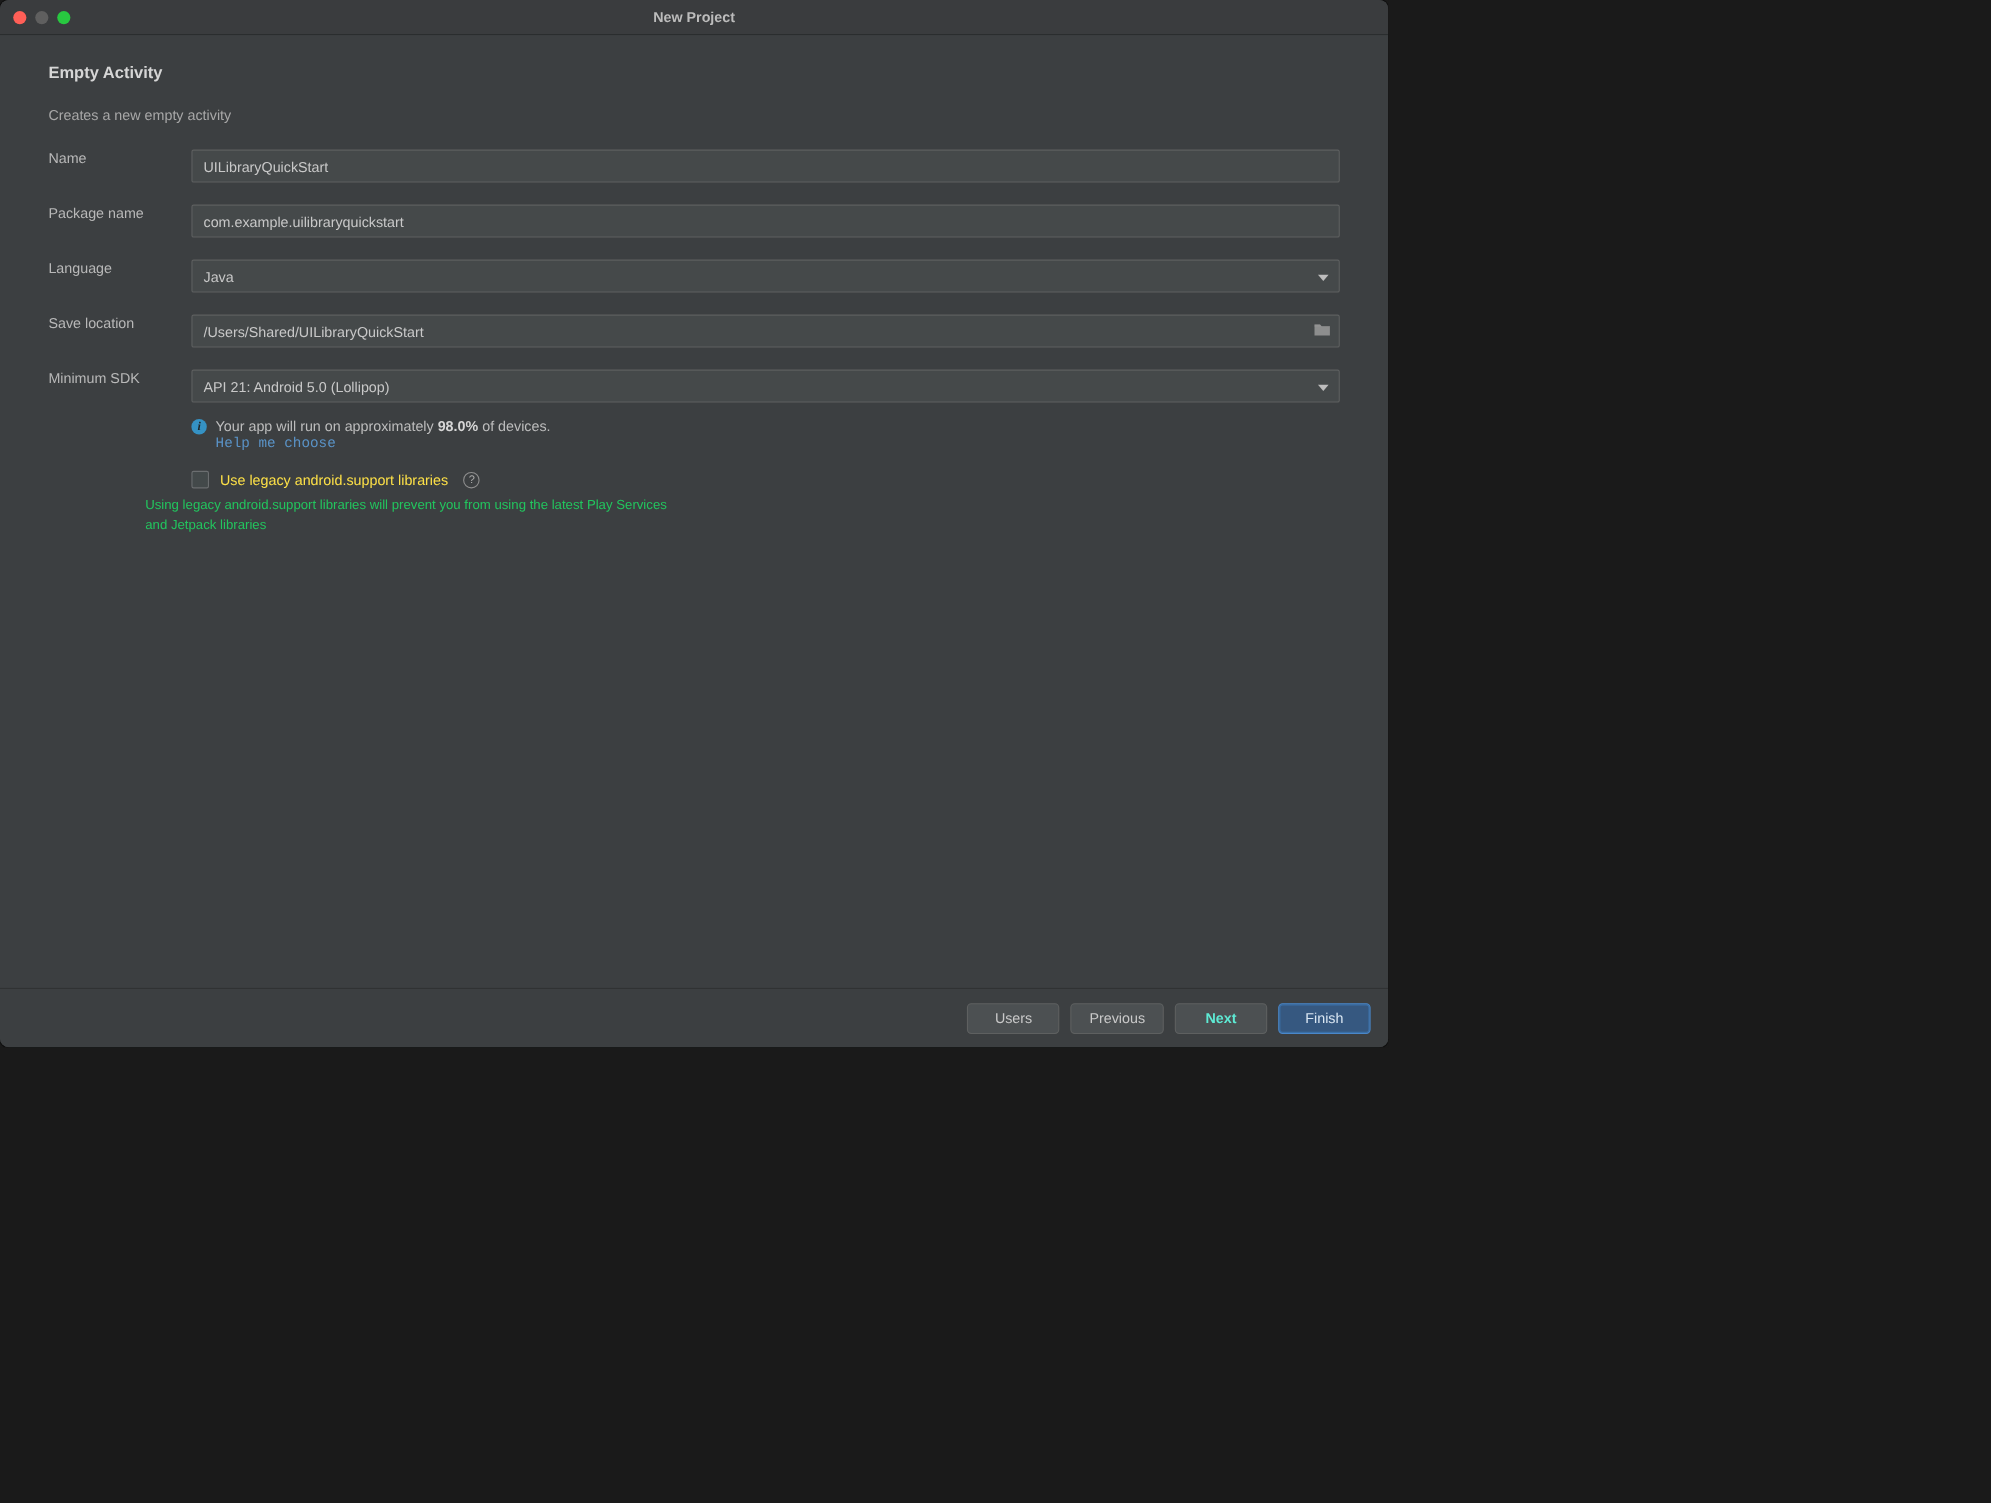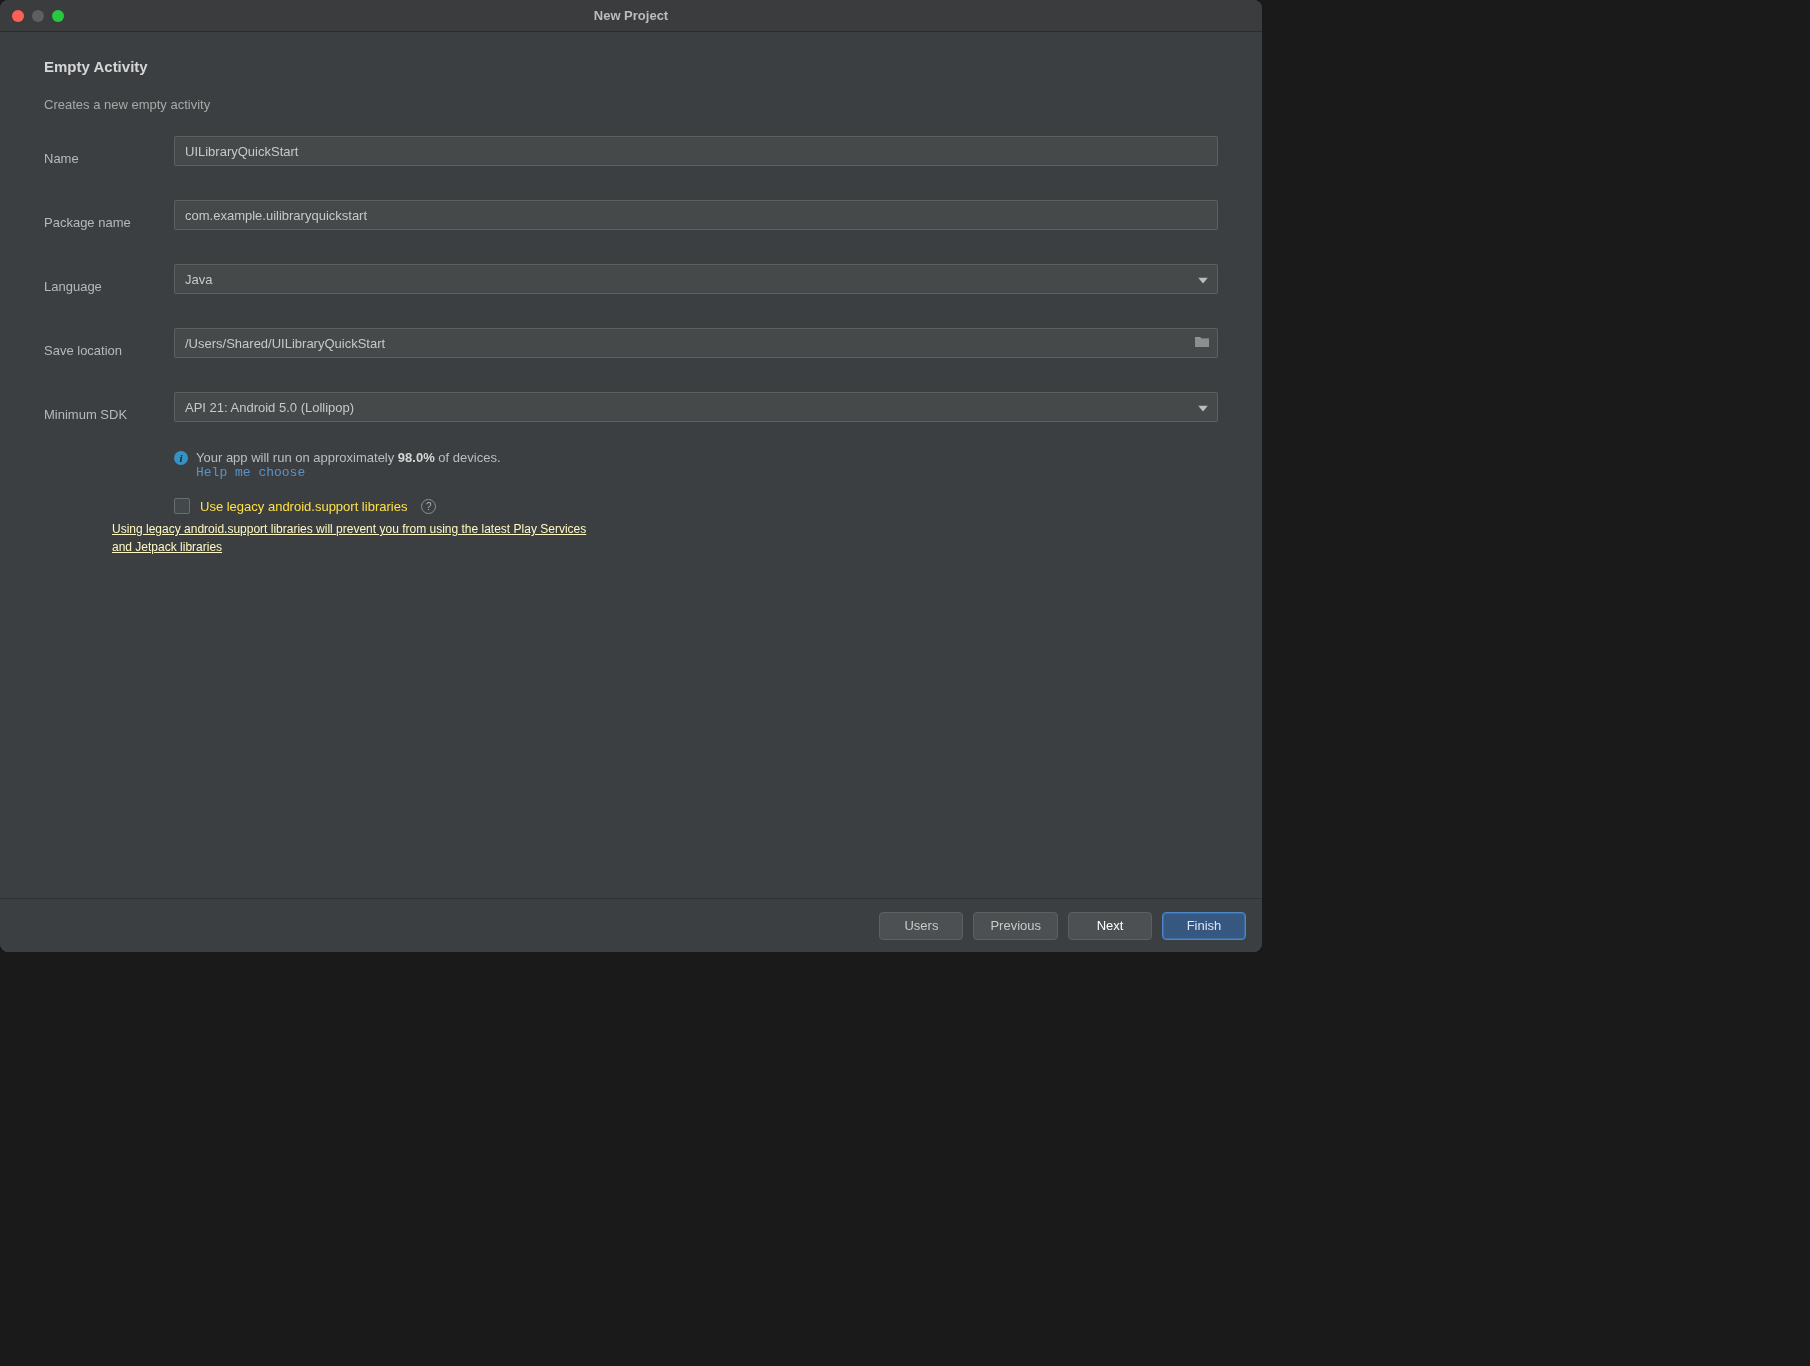--- a/index.html
+++ b/index.html
@@ -60,22 +60,22 @@
     font-weight: 700;
     margin-bottom: 22px;
   }
   .description {
     color: #a8a8a8;
     margin-bottom: 24px;
     font-size: 13px;
   }
   .form-row {
     display: flex;
-    align-items: flex-end;
-    margin-bottom: 34px;
+    align-items: flex-start;
+    margin-bottom: 20px;
   }
   .form-label {
     width: 130px;
     color: #b8b8b8;
     font-size: 13px;
     flex-shrink: 0;
   }
   .form-field {
     flex: 1;
     position: relative;
@@ -181,27 +181,26 @@
     border-radius: 50%;
     color: #b0b0b0;
     font-size: 10px;
     display: inline-flex;
     align-items: center;
     justify-content: center;
     cursor: pointer;
     margin-left: 4px;
   }
   .check-subtext {
-    margin-left: 68px;
-    color: #fef9c3;
+    margin-left: 88px;
+    color: #22c55e;
     font-size: 12px;
     line-height: 1.5;
     margin-top: 6px;
     max-width: 480px;
-    text-decoration: underline;
   }
   .footer {
     height: 54px;
     border-top: 1px solid #2f3132;
     background: #3c3f41;
     display: flex;
     align-items: center;
     justify-content: flex-end;
     gap: 10px;
     padding: 0 16px;
@@ -214,23 +213,24 @@
     border-radius: 4px;
     border: 1px solid #5e6060;
     background: #4c5052;
     color: #c9c9c9;
     font-size: 13px;
     padding: 0 16px;
     cursor: pointer;
     font-family: inherit;
   }
   .btn.disabled {
-    color: #ffffff;
+    color: #5eead4;
     cursor: default;
     background: #4c5052;
+    font-weight: bold;
   }
   .btn.primary {
     background: #365880;
     border: 1px solid #4a87c9;
     color: #d9e6f2;
     box-shadow: 0 0 0 1px #3a6fa6 inset;
   }
 </style>
 </head>
 <body>

